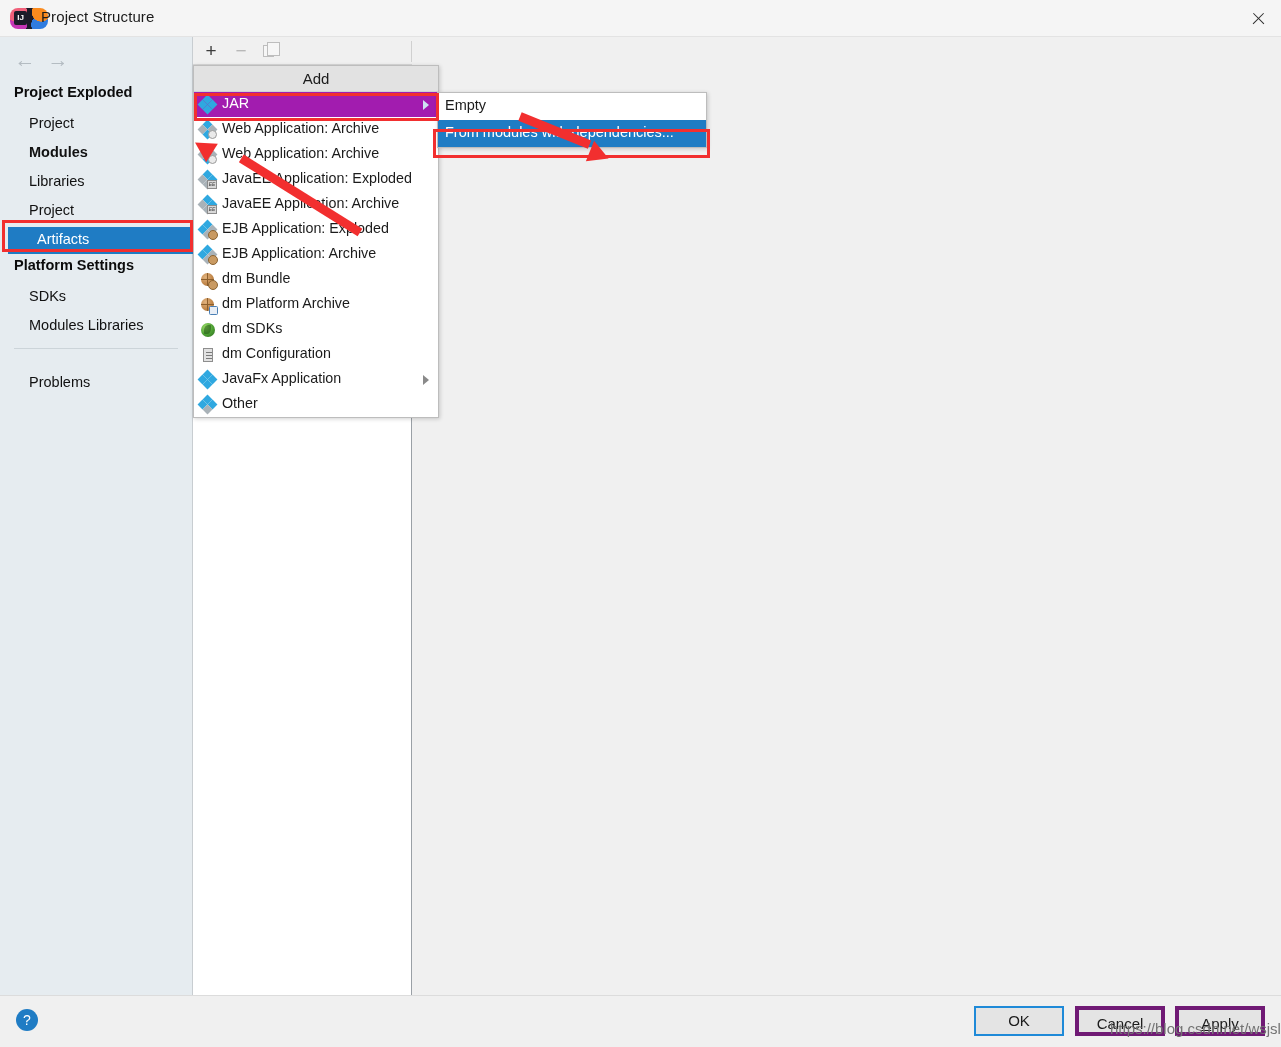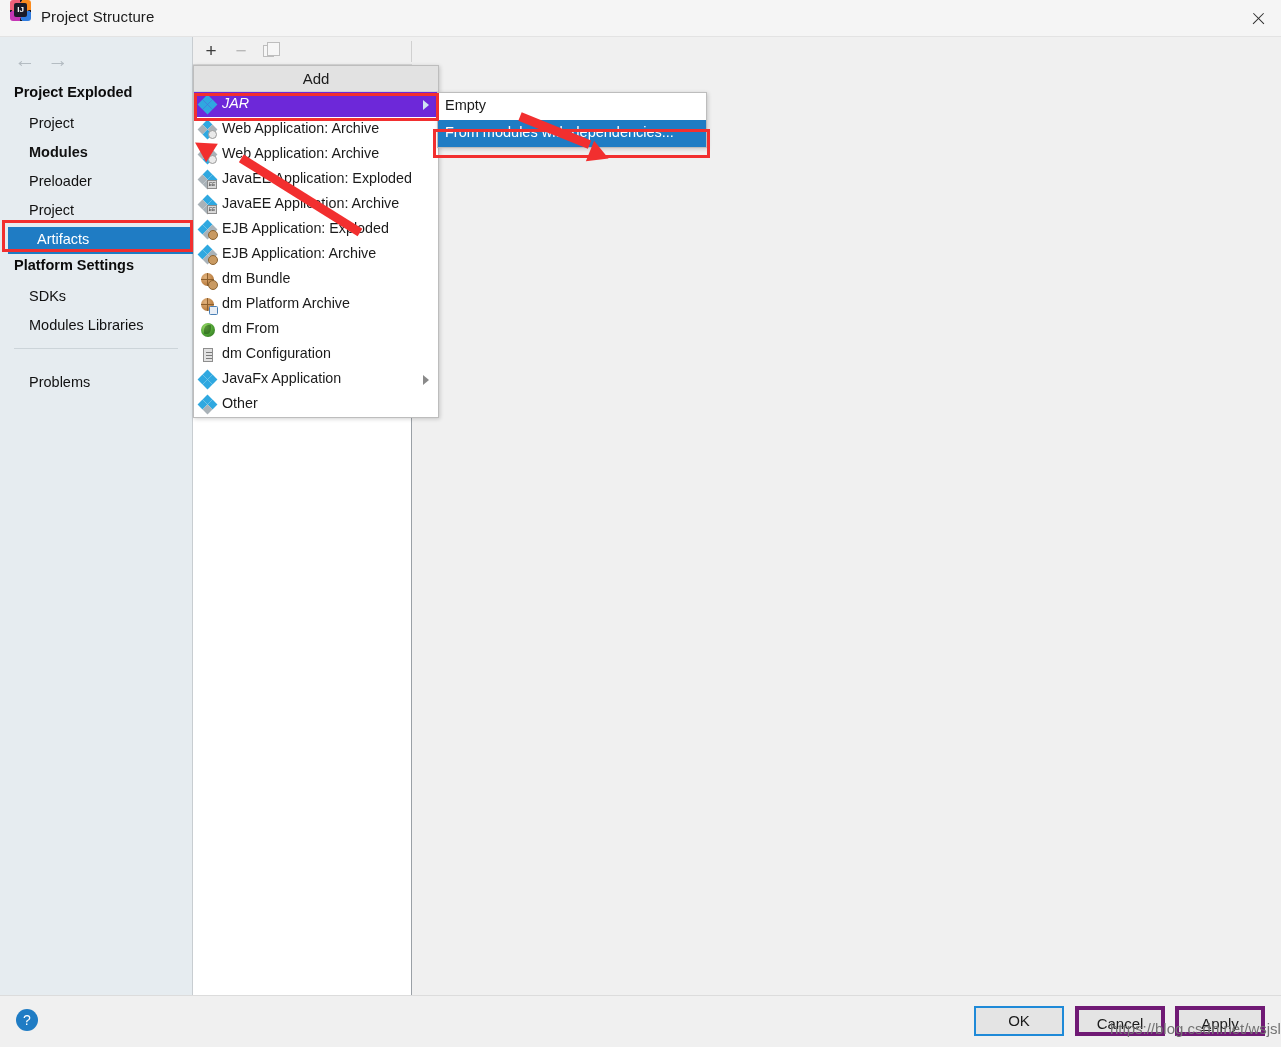--- a/index.html
+++ b/index.html
@@ -16,22 +16,22 @@
     background: #f0f0f0;
   }
 
   
   .titlebar {
     position: absolute; left: 0; top: 0; width: 1281px; height: 37px;
     background: #f5f5f5;
     border-bottom: 1px solid #e3e3e3;
   }
   .app-icon {
-    position: absolute; left: 10px; top: 0; width: 21px; height: 21px;
-    border-radius: 3px;
+    position: absolute; left: 10px; top: 8px; width: 38px; height: 21px;
+    border-radius: 8px;
     background:
       radial-gradient(circle at 18% 18%, #f0607a 0%, #f0607a 28%, transparent 29%),
       radial-gradient(circle at 82% 20%, #fb8b1e 0%, #fb8b1e 26%, transparent 27%),
       radial-gradient(circle at 20% 82%, #c536b5 0%, #c536b5 26%, transparent 27%),
       radial-gradient(circle at 80% 80%, #2f7ce0 0%, #2f7ce0 26%, transparent 27%),
       #1b1b28;
     overflow: hidden;
   }
   .app-icon .ij {
     position: absolute; left: 4px; top: 3px; width: 13px; height: 14px;
@@ -132,21 +132,21 @@
   .add-header {
     height: 26px; background: #e2e2e2;
     font-size: 15px; color: #1b1b1b; text-align: center; line-height: 26px;
     border-bottom: 1px solid #d2d2d2;
   }
   .menu-item {
     position: relative; height: 25px; cursor: pointer;
     font-size: 14.3px; color: #1b1b1b; white-space: nowrap;
   }
   .menu-item .mi-label { position: absolute; left: 28px; top: 3px; }
-  .menu-item.selected { background: #6d28d9; font-style: italic; }
+  .menu-item.selected { background: #a21caf; }
   .menu-item.selected .mi-label { color: #ffffff; }
   .mi-arrow {
     position: absolute; right: 9px; top: 8px;
     width: 0; height: 0;
     border-left: 6px solid #8a8a8a;
     border-top: 5px solid transparent;
     border-bottom: 5px solid transparent;
   }
   .menu-item.selected .mi-arrow { border-left-color: #cfe2f2; }
 
@@ -291,21 +291,21 @@
 
     <div class="side-head" style="top:47px;">Project Exploded</div>
 
     <div class="side-item" style="top:74px;">
       <span>Project</span>
     </div>
     <div class="side-item" style="top:103px;font-weight:bold;">
       <span>Modules</span>
     </div>
     <div class="side-item" style="top:132px;">
-      <span>Preloader</span>
+      <span>Libraries</span>
     </div>
     <div class="side-item" style="top:161px;">
       <span>Project</span>
     </div>
     <div class="side-item selected" style="top:190px;">
       <span>Artifacts</span>
     </div>
 
     <div class="side-head" style="top:220px;">Platform Settings</div>
 
@@ -428,21 +428,21 @@
         <i class="icon-dm-sphere"></i>
           <i class="badge-lock"></i>
       </span>
       <span class="mi-label">dm Platform Archive</span>
     </div>
 
     <div class="menu-item">
       <span class="mi-icon">
         <i class="icon-dm-plan"></i>
       </span>
-      <span class="mi-label">dm From</span>
+      <span class="mi-label">dm SDKs</span>
     </div>
 
     <div class="menu-item">
       <span class="mi-icon">
         <span class="icon-doc">
           <i style="top:3px;"></i>
             <i style="top:6px;"></i>
             <i style="top:9px;"></i>
         </span>
       </span>

